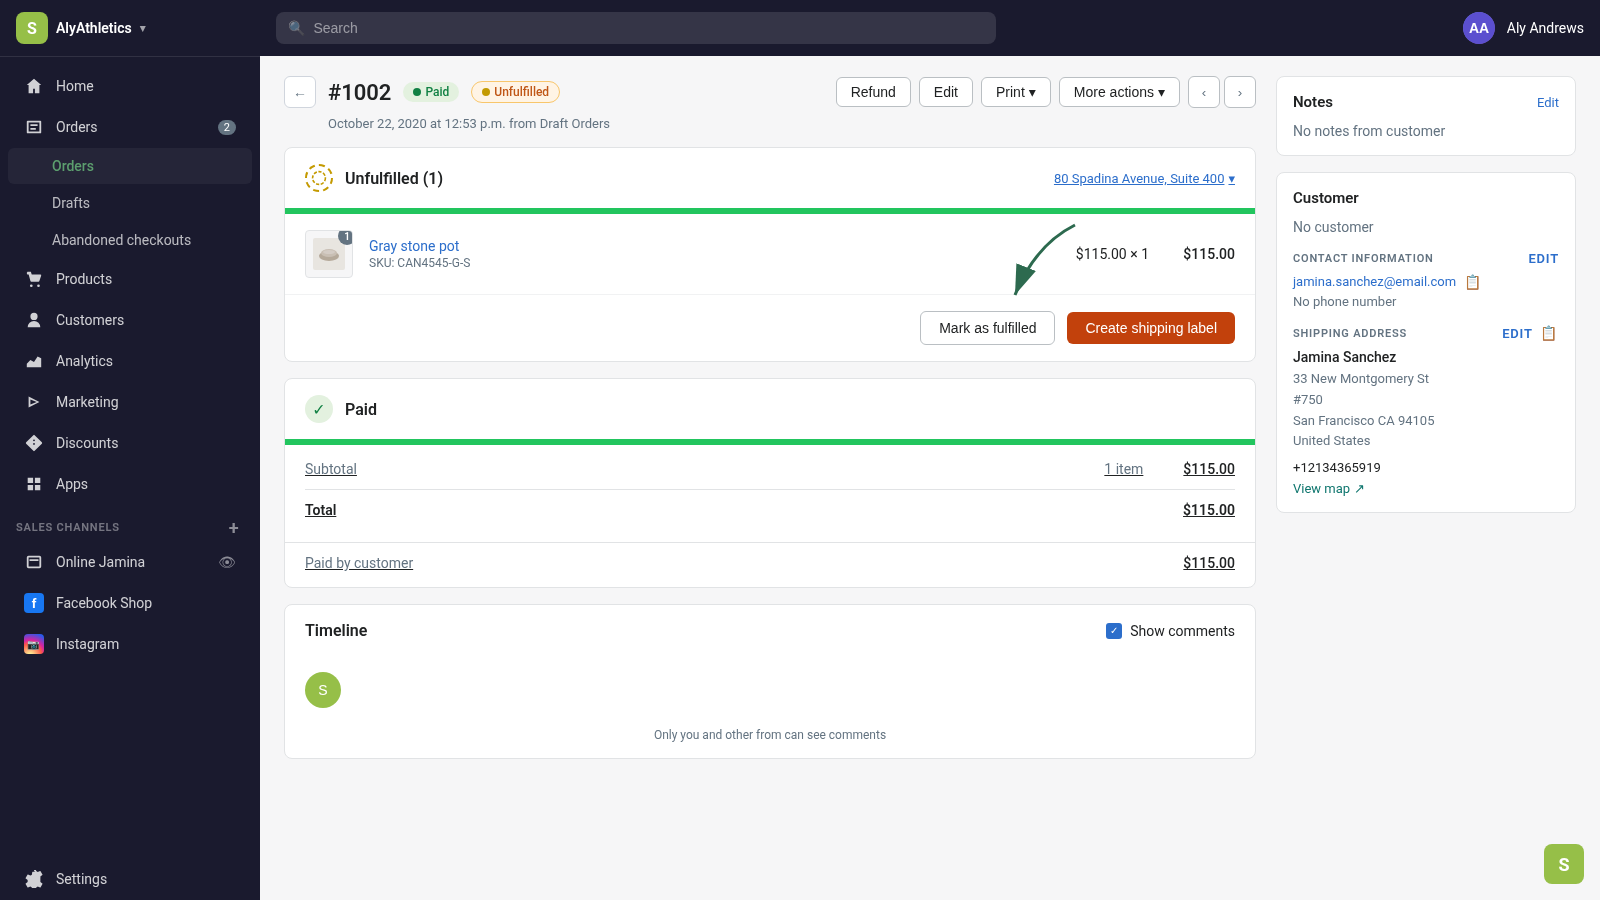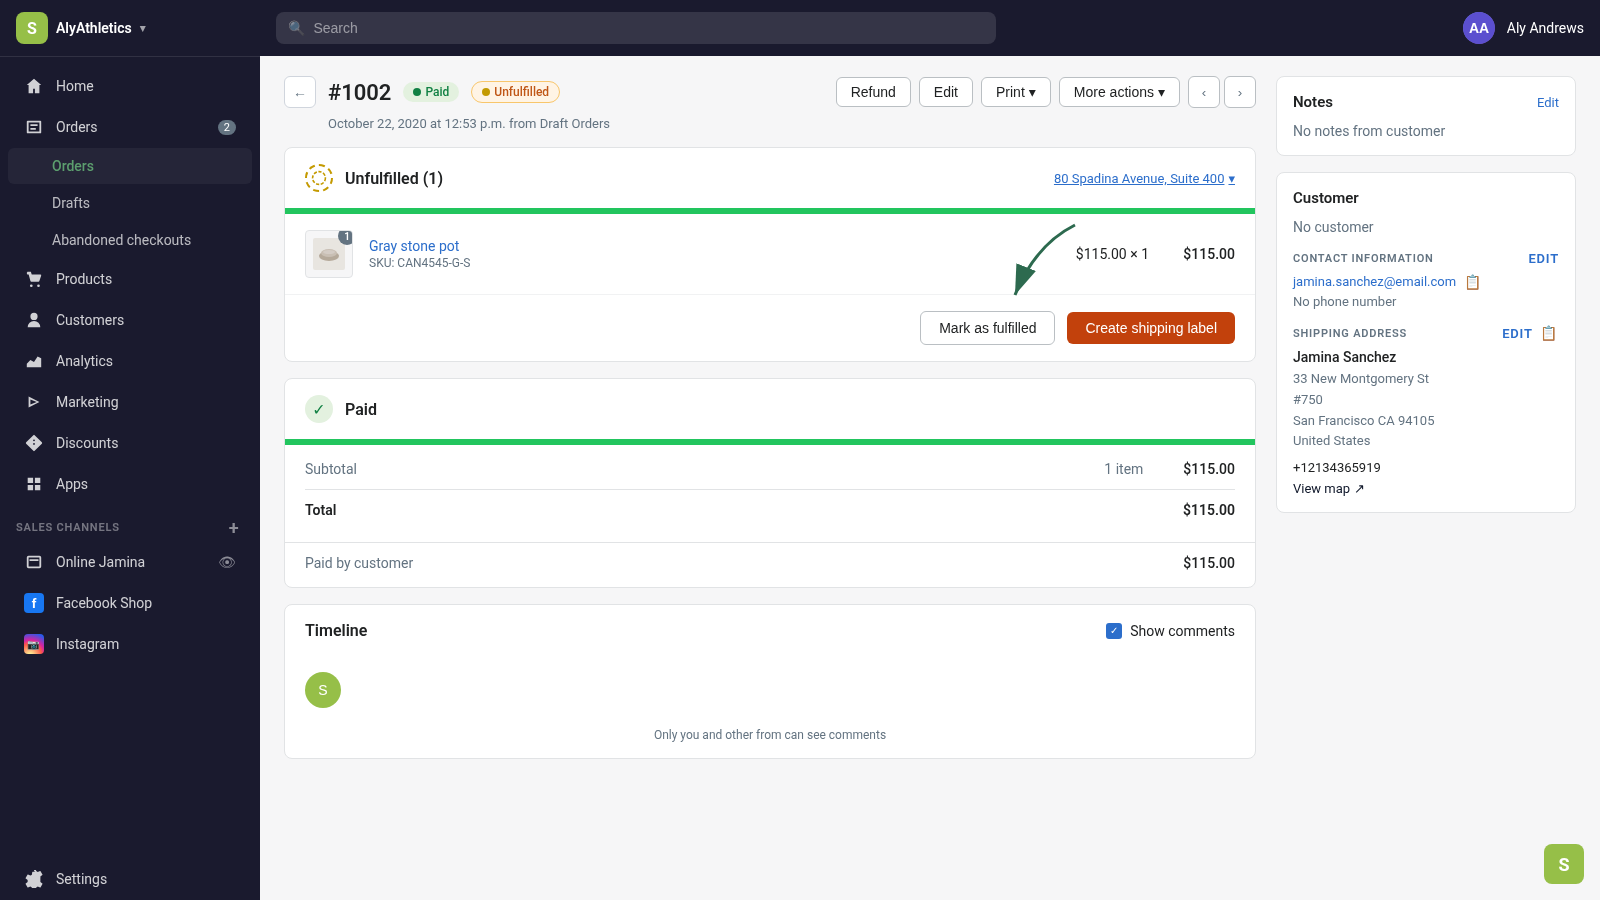--- a/index.html
+++ b/index.html
@@ -70,21 +70,21 @@
     .card-actions { padding: 16px 20px; display: flex; align-items: center; justify-content: flex-end; gap: 12px; border-top: 1px solid #f1f2f3; }
     .btn-fulfill { padding: 8px 18px; border: 1px solid #babfc3; border-radius: 6px; background: #fff; cursor: pointer; font-size: 14px; color: #202223; }
     .btn-shipping { padding: 8px 18px; border-radius: 6px; background: #c2410c; color: #fff; border: none; cursor: pointer; font-size: 14px; font-weight: 500; }
 
     
     .arrow-annotation { position: relative; }
     .arrow-svg { position: absolute; right: 160px; top: -80px; pointer-events: none; }
 
     
     .paid-icon { width: 28px; height: 28px; border-radius: 50%; background: #e3f1df; display: flex; align-items: center; justify-content: center; color: #108043; font-size: 16px; }
-    .payment-row { display: flex; align-items: center; padding: 8px 20px; }
+    .payment-row { display: flex; align-items: center; padding: 8px 20px; text-decoration: underline; }
     .payment-label { flex: 1; color: #637381; font-size: 14px; }
     .payment-value { font-size: 14px; font-weight: 500; }
     .payment-row.total .payment-label { font-weight: 600; color: #202223; }
     .payment-row.total .payment-value { font-weight: 600; }
     .payment-divider { border: none; border-top: 1px solid #e1e3e5; margin: 4px 20px; }
     .payment-row.paid-by { border-top: 1px solid #f1f2f3; margin-top: 8px; }
 
     
     .timeline-header { display: flex; align-items: center; padding: 16px 20px; }
     .timeline-title { font-size: 16px; font-weight: 600; }
@@ -110,21 +110,21 @@
     .contact-section { margin-top: 16px; }
     .contact-section-title { font-size: 11px; font-weight: 600; color: #637381; letter-spacing: 0.8px; text-transform: uppercase; margin-bottom: 8px; display: flex; align-items: center; justify-content: space-between; }
     .contact-email { color: #2c6ecb; font-size: 13px; }
     .contact-phone { color: #637381; font-size: 13px; margin-top: 4px; }
     .copy-icon { color: #637381; cursor: pointer; font-size: 14px; }
 
     .shipping-section { margin-top: 16px; }
     .shipping-name { font-size: 14px; color: #202223; font-weight: 500; }
     .shipping-addr { font-size: 13px; color: #637381; line-height: 1.6; margin-top: 4px; }
     .shipping-phone { font-size: 13px; color: #202223; margin-top: 8px; }
-    .view-map-link { color: #0f172a; font-size: 13px; display: flex; align-items: center; gap: 4px; margin-top: 6px; cursor: pointer; }
+    .view-map-link { color: #0f766e; font-size: 13px; display: flex; align-items: center; gap: 4px; margin-top: 6px; cursor: pointer; }
 
     
     .shopify-watermark { position: fixed; bottom: 16px; right: 16px; width: 40px; height: 40px; background: #96bf48; border-radius: 8px; display: flex; align-items: center; justify-content: center; color: #fff; font-weight: bold; font-size: 18px; z-index: 200; }
   </style>
 </head>
 <body>
 
 <div class="sidebar">
   <div class="sidebar-header">
     <div class="shopify-logo-sidebar">S</div>

